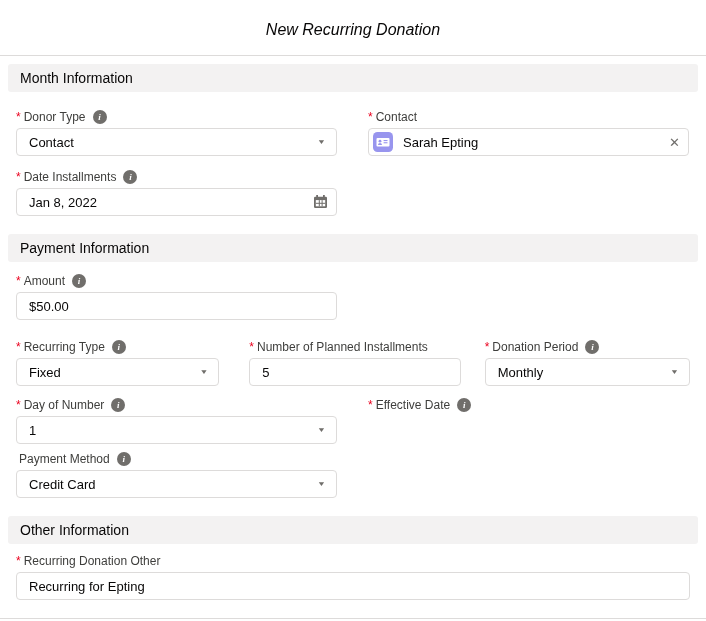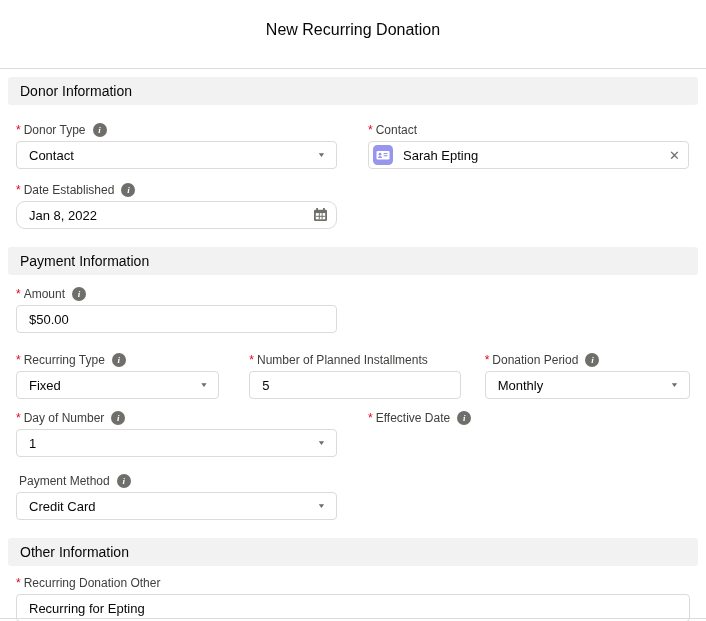--- a/index.html
+++ b/index.html
@@ -6,22 +6,23 @@
   html,body { background: #fff; }
   body {
     width: 706px; height: 621px;
     position: relative; overflow: hidden;
     font-family: "Liberation Sans", sans-serif;
     color: #080707;
   }
   .modal-title {
     text-align: center;
     font-size: 16px; font-weight: 400; color: #080707;
-    padding: 21px 0 29px;
+    padding: 21px 0 16px;
     border-bottom: 1px solid #dddbda;
+    font-style: italic;
   }
   .section-header {
     margin: 18px 8px 0;
     background: #f3f2f2;
     border-radius: 3px;
     padding: 6px 12px;
     font-size: 14px; color: #080707;
   }
   .section-header.first { margin-top: 8px; }
   .row { display: flex; padding: 0 16px; }
@@ -29,21 +30,21 @@
   .col-half { width: 321px; }
   .col-t1 { width: 204px; }
   .col-t2 { width: 212px; margin-left: 30px; }
   .col-t3 { width: 206px; margin-left: 24px; }
   .col-full { width: 100%; }
   .row-a { margin-top: 18px; }
   .row-b { margin-top: 14px; }
   .row-c { margin-top: 12px; }
   .row-d { margin-top: 20px; }
   .row-e { margin-top: 12px; }
-  .row-f { margin-top: 17px; }
+  .row-f { margin-top: 8px; }
   .row-g { margin-top: 10px; }
   .field-label {
     display: flex; align-items: center;
     font-size: 12px; color: #3e3e3c;
     margin-bottom: 4px; line-height: 14px;
   }
   .req { color: #ea001e; margin-right: 3px; }
   .info-icon {
     width: 14px; height: 14px; border-radius: 50%;
     background: #706e6b; color: #fff;
@@ -67,39 +68,39 @@
     transform: translateY(-52%) scaleY(0.75);
     font-size: 9px; color: #706e6b; pointer-events: none;
   }
   .icon-btn {
     position: absolute; right: 7px; top: 50%;
     transform: translateY(-50%);
     background: none; border: none; cursor: pointer;
     color: #706e6b; display: flex; align-items: center; padding: 2px;
   }
   .clear-btn { font-size: 13px; line-height: 13px; }
-  .date .text-input { padding-right: 34px; border-radius: 9px; }
+  .date .text-input { padding-right: 34px; }
   .lookup .text-input { padding-left: 34px; padding-right: 30px; }
   .record-avatar {
     position: absolute; left: 5px; top: 50%;
     transform: translateY(-50%);
     width: 20px; height: 20px; display: flex;
   }
   .bottom-divider {
     position: absolute; left: 0; right: 0; bottom: 2px;
     border-top: 1px solid #dddbda;
   }
 </style>
 </head>
 <body>
 
 <div class="modal-title">New Recurring Donation</div>
 
 <div class="section-header first">
-  <span>Donor Information</span>
+  <span>Month Information</span>
 </div>
 
 <div class="row gap2 row-a">
   <div class="col-half">
     <div class="field-label">
       <span class="req">*</span>
       <span>Donor Type</span>
       <span class="info-icon">i</span>
     </div>
     <div class="control combo">
@@ -126,21 +127,21 @@
       <input class="text-input" readonly="" value="Sarah Epting" style="">
       <button class="icon-btn clear-btn">✕</button>
     </div>
   </div>
 </div>
 
 <div class="row gap2 row-b">
   <div class="col-half">
     <div class="field-label">
       <span class="req">*</span>
-      <span>Date Established</span>
+      <span>Date Installments</span>
       <span class="info-icon">i</span>
     </div>
     <div class="control date">
       <input class="text-input" value="Jan 8, 2022" style="">
       <button class="icon-btn">
         <svg width="15" height="15" viewBox="0 0 15 15">
           <rect x="3.2" y="0.5" width="1.8" height="3" fill="#706e6b"></rect>
           <rect x="10" y="0.5" width="1.8" height="3" fill="#706e6b"></rect>
           <rect x="1" y="2.2" width="13" height="11.3" rx="1.3" fill="#706e6b"></rect>
           <rect x="2.8" y="5.6" width="9.4" height="6.2" fill="#ffffff"></rect>

